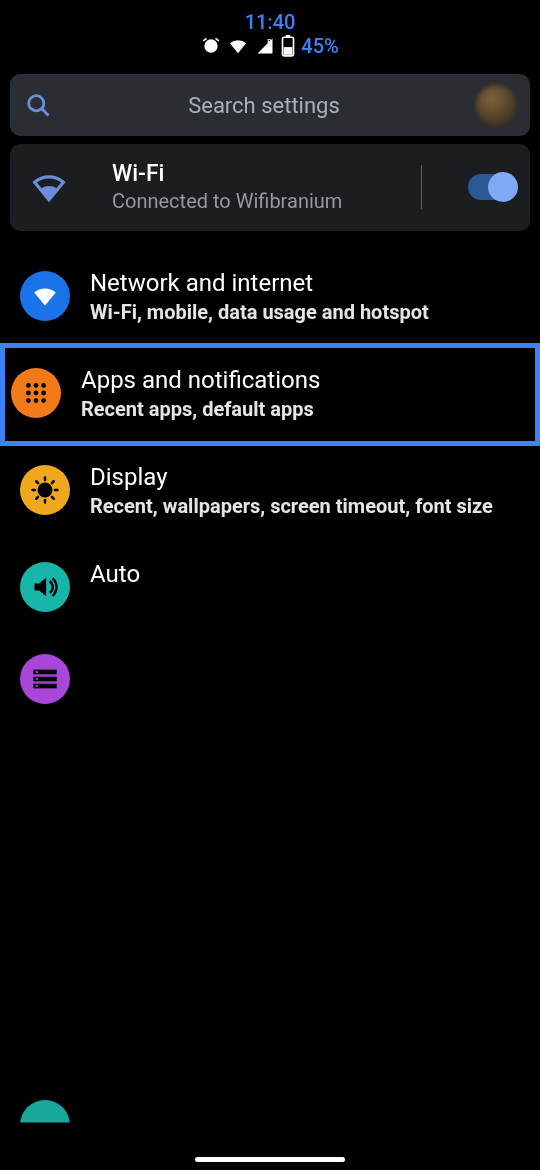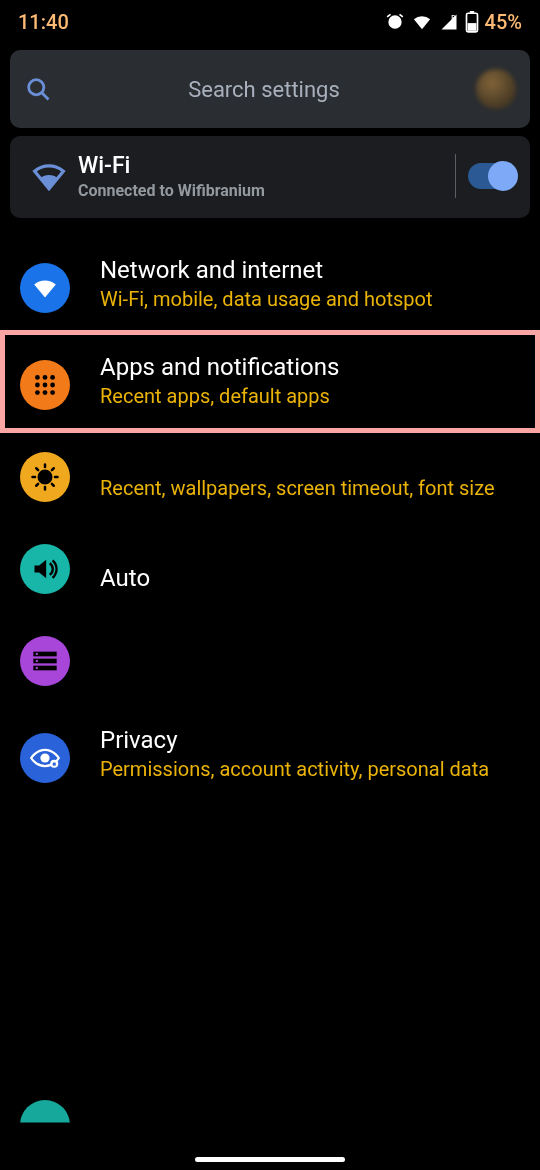--- a/index.html
+++ b/index.html
@@ -12,29 +12,30 @@
     overflow: hidden;
     position: relative;
   }
   .status-bar {
     display: flex;
     justify-content: space-between;
     align-items: center;
     padding: 10px 18px 6px 18px;
     font-size: 20px;
     font-weight: 500;
-    color: #fdba74;
+    color: #3b82f6;
+    flex-direction: column;
   }
   .status-right { display: flex; align-items: center; gap: 6px; }
   .status-right svg { display: block; }
   .search-bar {
     margin: 10px 10px 8px 10px;
     background: #2a2d31;
     border-radius: 10px;
-    height: 78px;
+    height: 62px;
     display: flex;
     align-items: center;
     padding: 0 14px;
     gap: 14px;
   }
   .search-bar .search-icon { flex: 0 0 auto; }
   .search-placeholder {
     flex: 1;
     text-align: center;
     color: #a9b0bd;
@@ -47,58 +48,58 @@
     filter: blur(2px);
     opacity: .9;
   }
   .wifi-card {
     margin: 8px 10px 18px 10px;
     background: #1b1d20;
     border-radius: 10px;
     padding: 16px 16px 18px 16px;
     display: flex;
     align-items: center;
-    gap: 6px;
+    gap: 40px;
   }
   .wifi-icon-wrap { width: 46px; display:flex; align-items:center; justify-content:center; }
   .wifi-text { flex: 1; }
   .wifi-title { font-size: 23px; color: #fff; font-weight: 500; margin-bottom: 2px; }
-  .wifi-sub { font-size: 16px; color: #93999f; font-weight: bold; }
+  .wifi-sub { font-size: 20px; color: #93999f; }
   .wifi-divider { width: 1px; height: 44px; background: #5a5f66; margin: 0 6px 0 10px; }
   .switch {
     width: 46px; height: 26px; border-radius: 26px;
     background: #2b5993; position: relative; flex:0 0 auto;
   }
   .switch .knob {
     position: absolute; top: -2px; right: -4px;
     width: 30px; height: 30px; border-radius: 50%;
     background: #7ea9f6;
   }
   .list { padding: 0 0; }
   .item {
     display: flex;
-    align-items: flex-end;
-    gap: 30px;
+    align-items: flex-start;
+    gap: 20px;
     padding: 20px 18px 20px 20px;
   }
   .item.highlight {
-    border: 5px solid #fca5a5;
-    padding: 18px 13px 18px 15px;
+    border: 5px solid #3b82f6;
+    padding: 18px 13px 18px 6px;
     margin-top: -3px;
     margin-bottom: -3px;
   }
   .icon-circle {
     width: 50px; height: 50px; border-radius: 50%;
     display:flex; align-items:center; justify-content:center;
     flex: 0 0 auto;
     margin-top: 2px;
   }
   .item-text { flex:1; padding-top: 0px; }
   .item-title { font-size: 24px; color: #fff; margin-bottom: 2px; }
-  .item-sub { font-size: 20px; color: #eab308; line-height: 1.35; }
+  .item-sub { font-size: 20px; color: #e5e5e5; line-height: 1.35; font-weight: bold; }
   .c-blue   { background:#1a73e8; }
   .c-green  { background:#6cb432; }
   .c-orange { background:#f27a19; }
   .c-teal   { background:#159e87; }
   .c-amber  { background:#f0a81f; }
   .c-cyan   { background:#18b5a9; }
   .c-purple { background:#a746d8; }
   .c-indigo { background:#2962d9; }
   .nav-bar {
     position:absolute; bottom:8px; left:0; right:0;
@@ -191,20 +192,21 @@
       </div>
     </div>
     <div class="item">
       <div class="icon-circle c-amber">
         <svg width="30" height="30" viewBox="0 0 24 24" fill="none" stroke="#000" stroke-width="2">
           <circle cx="12" cy="12" r="5" fill="#000"></circle>
           <path d="M12 2v2M12 20v2M2 12h2M20 12h2M5 5l1.5 1.5M17.5 17.5L19 19M5 19l1.5-1.5M17.5 6.5L19 5" stroke-linecap="round"></path>
         </svg>
       </div>
       <div class="item-text">
+        <div class="item-title">Display</div>
         <div class="item-sub">Recent, wallpapers, screen timeout, font size</div>
       </div>
     </div>
     <div class="item">
       <div class="icon-circle c-cyan">
         <svg width="28" height="26" viewBox="0 0 24 20" fill="#000">
           <path d="M3 7v6h4l6 5V2L7 7z"></path>
           <path d="M16 5a6 6 0 010 10M18.5 2.5a10 10 0 010 15" fill="none" stroke="#000" stroke-width="2"></path>
         </svg>
       </div>
@@ -217,34 +219,20 @@
         <svg width="28" height="22" viewBox="0 0 24 18" fill="#000">
           <rect x="2" y="1" width="20" height="4"></rect>
           <rect x="2" y="7" width="20" height="4"></rect>
           <rect x="2" y="13" width="20" height="4"></rect>
           <circle cx="5" cy="3" r="1" fill="#a746d8"></circle>
           <circle cx="5" cy="9" r="1" fill="#a746d8"></circle>
           <circle cx="5" cy="15" r="1" fill="#a746d8"></circle>
         </svg>
       </div>
     </div>
-    <div class="item">
-      <div class="icon-circle c-indigo">
-        <svg width="30" height="22" viewBox="0 0 26 18" fill="#fff">
-          <path d="M1 9s4.5-7 12-7 12 7 12 7-4.5 7-12 7S1 9 1 9z" fill="none" stroke="#fff" stroke-width="2"></path>
-          <circle cx="13" cy="9" r="4"></circle>
-          <circle cx="21" cy="14" r="3.5" fill="#fff"></circle>
-          <rect x="19.7" y="13" width="2.6" height="2.6" fill="#2962d9"></rect>
-        </svg>
-      </div>
-      <div class="item-text">
-        <div class="item-title">Privacy</div>
-        <div class="item-sub">Permissions, account activity, personal data</div>
-      </div>
-    </div>
   </div>
 
 <div class="cutoff-item">
   <div class="cutoff-circle"></div>
 </div>
 
 <div class="nav-bar">
     <div class="nav-pill"></div>
   </div>
 

